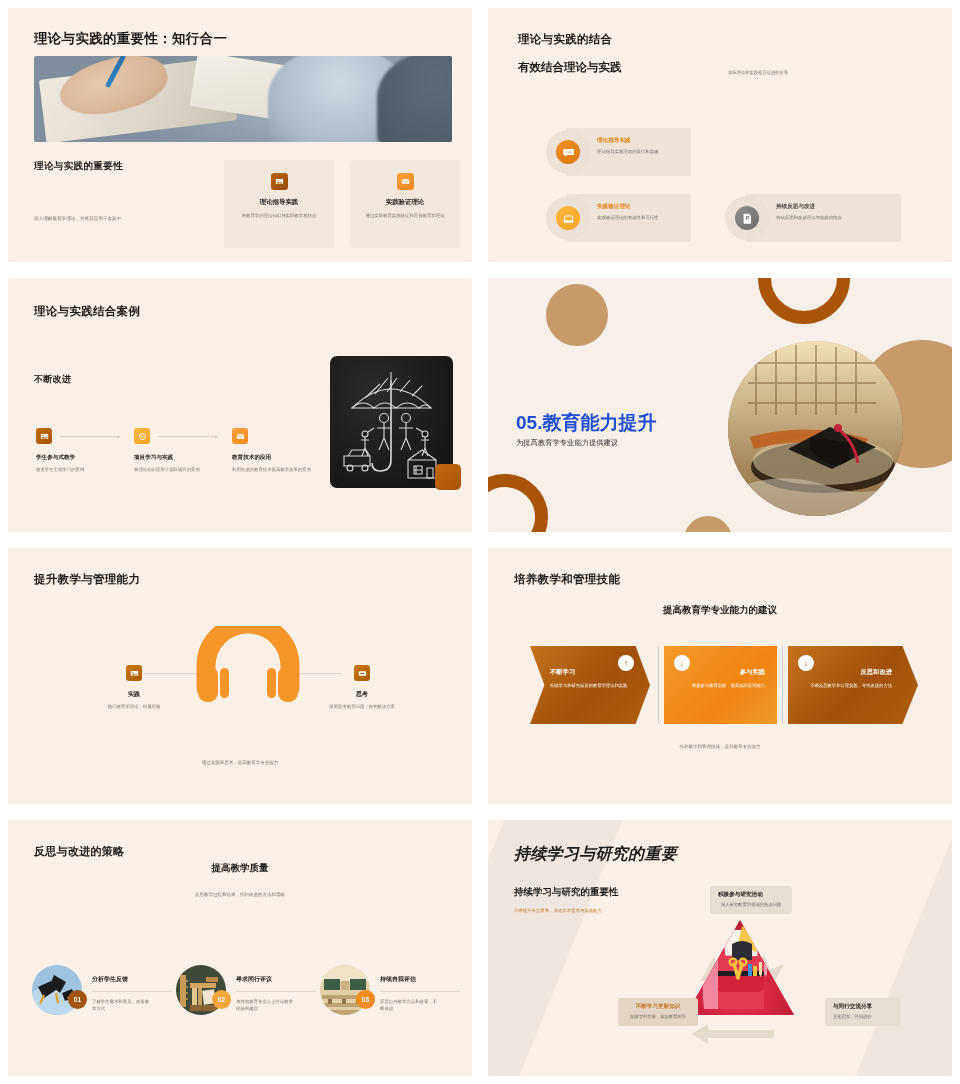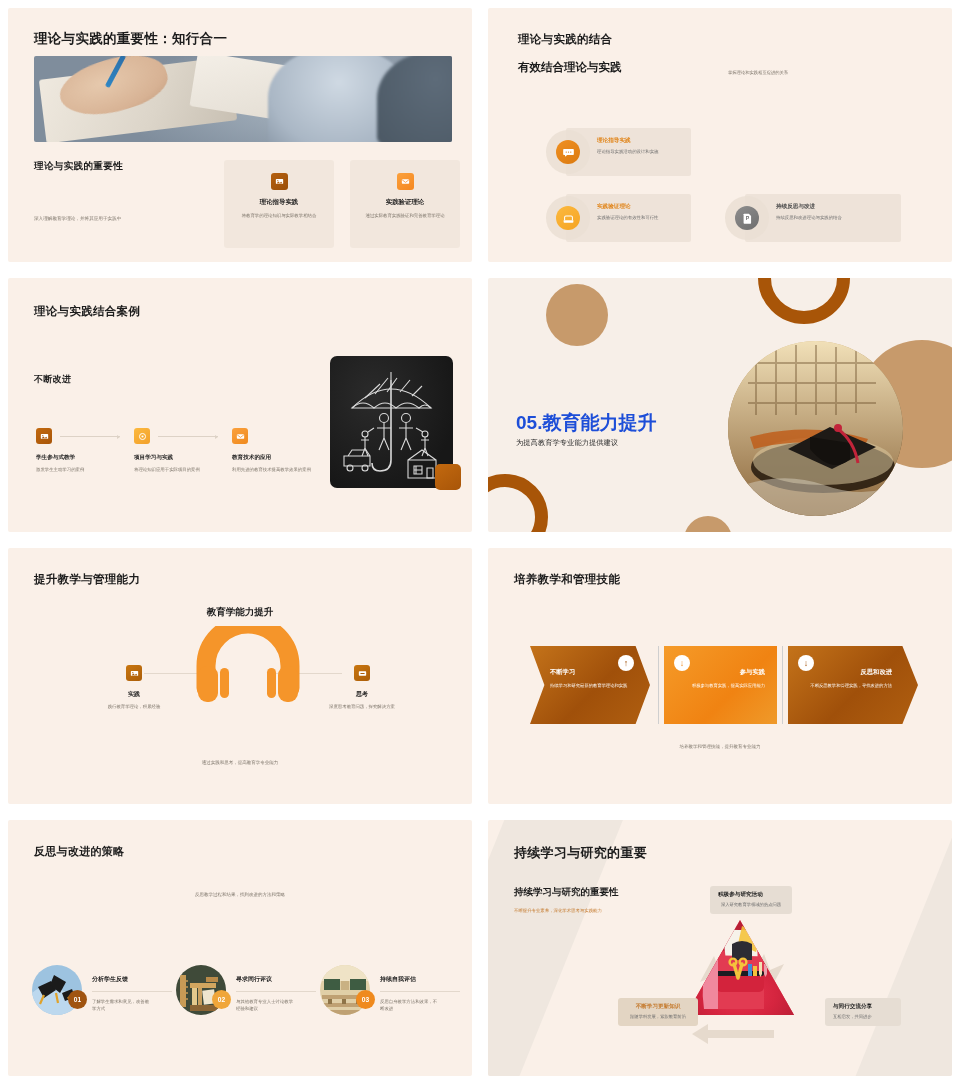--- a/index.html
+++ b/index.html
@@ -168,21 +168,21 @@
   #s7 .item .av { position:absolute; width:50px; height:50px; border-radius:50%; overflow:hidden; }
   #s7 .item .num {
     position:absolute; left:36px; top:25px; width:19px; height:19px; border-radius:50%;
     color:#fff; font-size:6.6px; font-weight:bold; display:flex; align-items:center; justify-content:center;
   }
   #s7 .item .ih { position:absolute; left:60px; top:10px; font-size:6px; font-weight:bold; color:#1c1c1c; white-space:nowrap;}
   #s7 .item .rule { position:absolute; left:60px; top:26px; width:80px; height:1px; background:#e3d8cc;}
   #s7 .item .id { position:absolute; left:60px; top:33px; width:58px; font-size:4.4px; color:#7b7368; line-height:1.65;}
 
   
-  #s8 .s-title { left: 26px; top: 24px; font-size: 13px; }
+  #s8 .s-title { left: 26px; top: 24px; font-size: 16px; font-style: italic; }
   #s8 .sec-h { position:absolute; left:26px; top: 66px; font-size:9.5px; font-weight:bold; color:#1c1c1c;}
   #s8 .sec-d { position:absolute; left:26px; top: 88px; font-size:4.4px; color:#c4782a;}
   #s8 .tri-img {
     position:absolute; left:198px; top:100px; width:108px; height:95px;
     clip-path: polygon(50% 0%, 100% 100%, 0% 100%);
     background:
       radial-gradient(ellipse 60% 50% at 50% 78%, #e8344f 0%, #d5253f 55%, #b81e34 100%),
       linear-gradient(160deg,#ff9fb5 0%, #f4566f 40%, #dc2a44 100%);
     overflow:hidden;
   }
@@ -393,21 +393,20 @@
       </div>
 
       <div class="n-title">05.教育能力提升</div>
       <div class="n-sub">为提高教育学专业能力提供建议</div>
     </div>
   </div>
 
   <div class="slide" id="s5">
     <div class="slide-inner">
       <div class="s-title">提升教学与管理能力</div>
-      <div class="sec-h">教育学能力提升</div>
 
       <div class="line" style="left:136px; width:72px;"></div>
       <div class="line" style="left:262px; width:72px;"></div>
 
       <div style="position:absolute; left:188px; top:78px;">
         <svg width="104" height="78" viewBox="0 0 104 78">
           <path d="M10 62 V40 a42 42 0 0 1 84 0 V62" fill="none" stroke="#f5952a" stroke-width="19" stroke-linecap="round"></path>
           <rect x="2" y="40" width="20" height="36" rx="9" fill="#f5952a"></rect>
           <rect x="82" y="40" width="20" height="36" rx="9" fill="#f5952a"></rect>
           <rect x="24" y="42" width="9" height="30" rx="4.5" fill="#f5952a"></rect>
@@ -438,20 +437,21 @@
         <div class="nd">深度思考教育问题，探究解决方案</div>
       </div>
 
       <div class="foot">通过实践和思考，提高教育学专业能力</div>
     </div>
   </div>
 
   <div class="slide" id="s6">
     <div class="slide-inner">
       <div class="s-title">培养教学和管理技能</div>
+      <div class="sec-h">提高教育学专业能力的建议</div>
 
       <div class="chev" style="left:42px; width:120px;">
         <div class="body" style="background:linear-gradient(135deg,#c4731a,#a0500a 55%,#b05f10);
              clip-path: polygon(0% 0%, 88% 0%, 100% 50%, 88% 100%, 0% 100%, 12% 50%);"></div>
         <div class="arrowico" style="right:16px; top:9px;">
           <span style="color:#a0500a;">↑</span>
         </div>
         <div class="ch-h" style="left:20px; top:22px;">不断学习</div>
         <div class="ch-d" style="left:20px; top:36px; width:80px;">持续学习和研究最新的教育学理论和实践</div>
       </div>
@@ -477,20 +477,21 @@
         <div class="ch-d" style="right:26px; top:36px; width:82px; text-align:right;">不断反思教学和管理实践，寻找改进的方法</div>
       </div>
 
       <div class="foot">培养教学和管理技能，提升教育专业能力</div>
     </div>
   </div>
 
   <div class="slide" id="s7">
     <div class="slide-inner">
       <div class="s-title">反思与改进的策略</div>
+      <div class="sec-h">提高教学质量</div>
       <div class="sec-d">反思教学过程和结果，找到改进的方法和策略</div>
 
       <div class="item" style="left:24px;">
         <div class="av">
           <svg width="50" height="50" viewBox="0 0 50 50">
             <rect width="50" height="50" fill="#9dc3e0"></rect>
             <path d="M0 28 q14 -12 28 -4 q12 7 22 1 l0 25 l-50 0 z" fill="#bcd8ee"></path>
             <g fill="#1b1b1b">
               <path d="M6 22 l13 -6 l5 9 l-12 8 z"></path>
               <path d="M22 10 l12 7 l-6 11 l-10 -8 z"></path>

